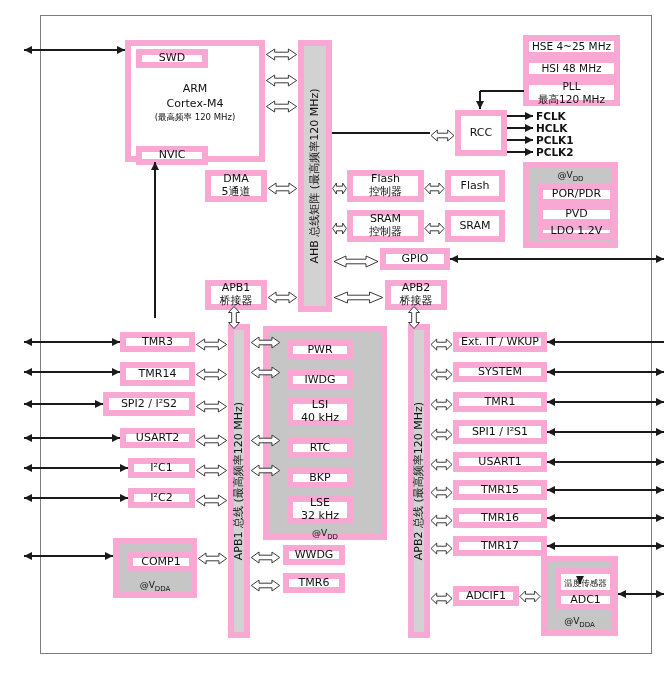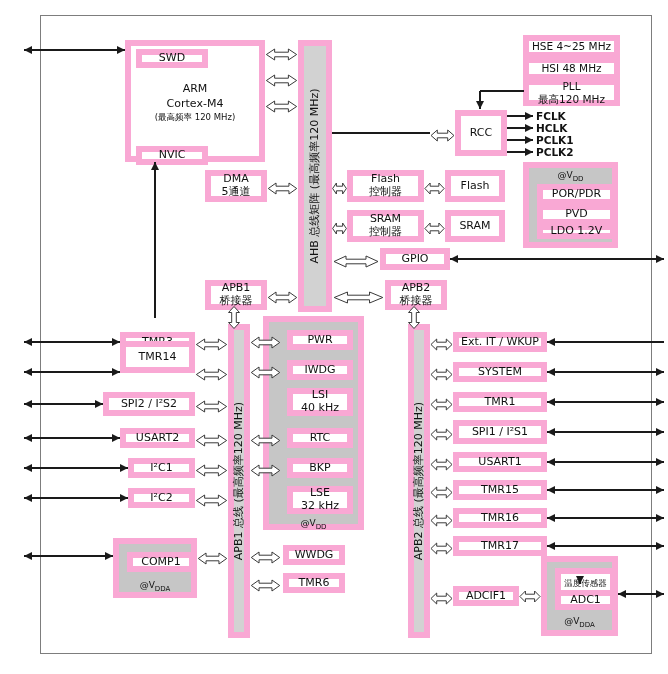--- a/index.html
+++ b/index.html
@@ -104,32 +104,32 @@
   </div>
 
   <div class="box busbar" style="left:228px;top:324px;width:22px;height:314px">
     <span class="vtext">APB1 总线 (最高频率120 MHz)</span>
   </div>
   <div class="box busbar" style="left:408px;top:324px;width:22px;height:314px">
     <span class="vtext">APB2 总线 (最高频率120 MHz)</span>
   </div>
 
   <div class="box" style="left:120px;top:332px;width:75px;height:20px">TMR3</div>
-  <div class="box" style="left:120px;top:341px;width:75px;height:32px">TMR14</div>
+  <div class="box" style="left:120px;top:362px;width:75px;height:24px">TMR14</div>
   <div class="box" style="left:103px;top:392px;width:92px;height:24px">SPI2 / I²S2</div>
   <div class="box" style="left:120px;top:428px;width:75px;height:20px">USART2</div>
   <div class="box" style="left:128px;top:458px;width:67px;height:20px">I²C1</div>
   <div class="box" style="left:128px;top:488px;width:67px;height:20px">I²C2</div>
 
   <div class="box gray" style="left:113px;top:538px;width:84px;height:60px">
     <div class="box" style="left:8px;top:8px;width:68px;height:20px">COMP1</div>
     <div class="supply" style="top:36px"><span>@V</span><sub>DDA</sub></div>
   </div>
 
-  <div class="box gray" style="left:263px;top:316px;width:101px;height:214px">
+  <div class="box gray" style="left:263px;top:326px;width:124px;height:214px">
     <div class="box" style="left:18px;top:8px;width:66px;height:20px">PWR</div>
     <div class="box" style="left:18px;top:38px;width:66px;height:20px">IWDG</div>
     <div class="box two" style="left:18px;top:66px;width:66px;height:28px">
       <span>LSI</span>
       <span>40 kHz</span>
     </div>
     <div class="box" style="left:18px;top:106px;width:66px;height:20px">RTC</div>
     <div class="box" style="left:18px;top:136px;width:66px;height:20px">BKP</div>
     <div class="box two" style="left:18px;top:164px;width:66px;height:28px">
       <span>LSE</span>

